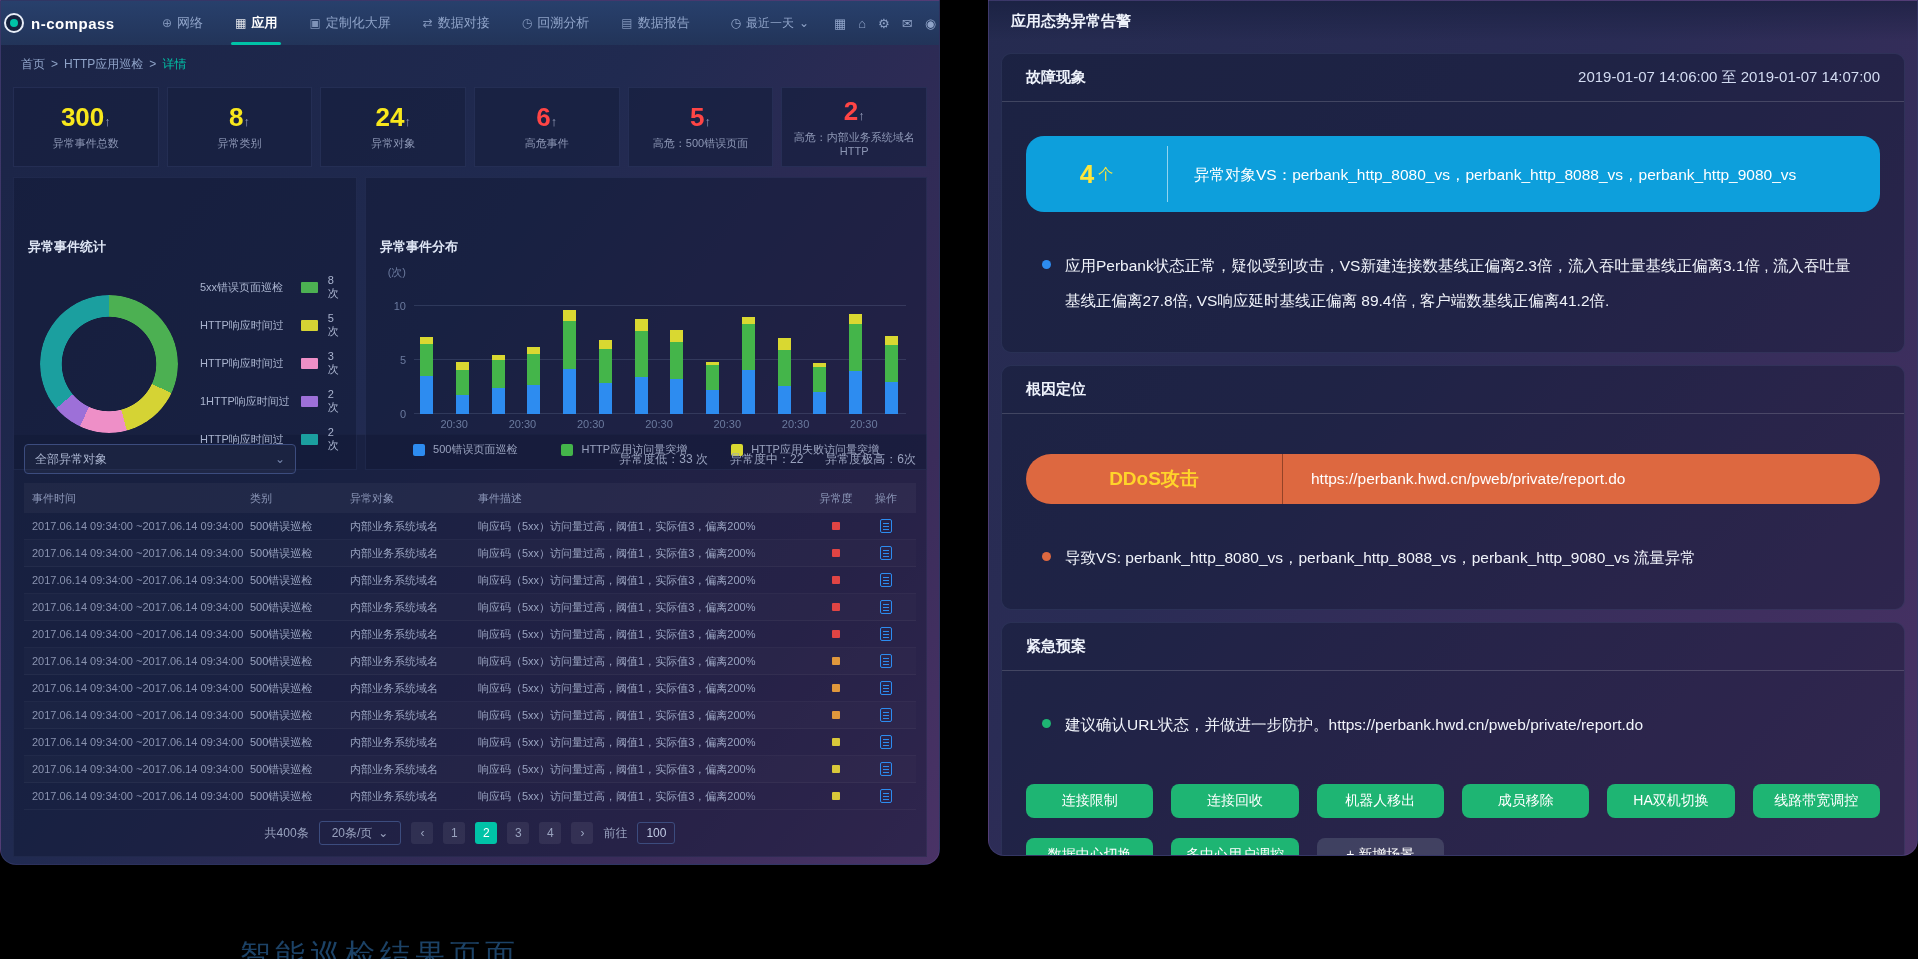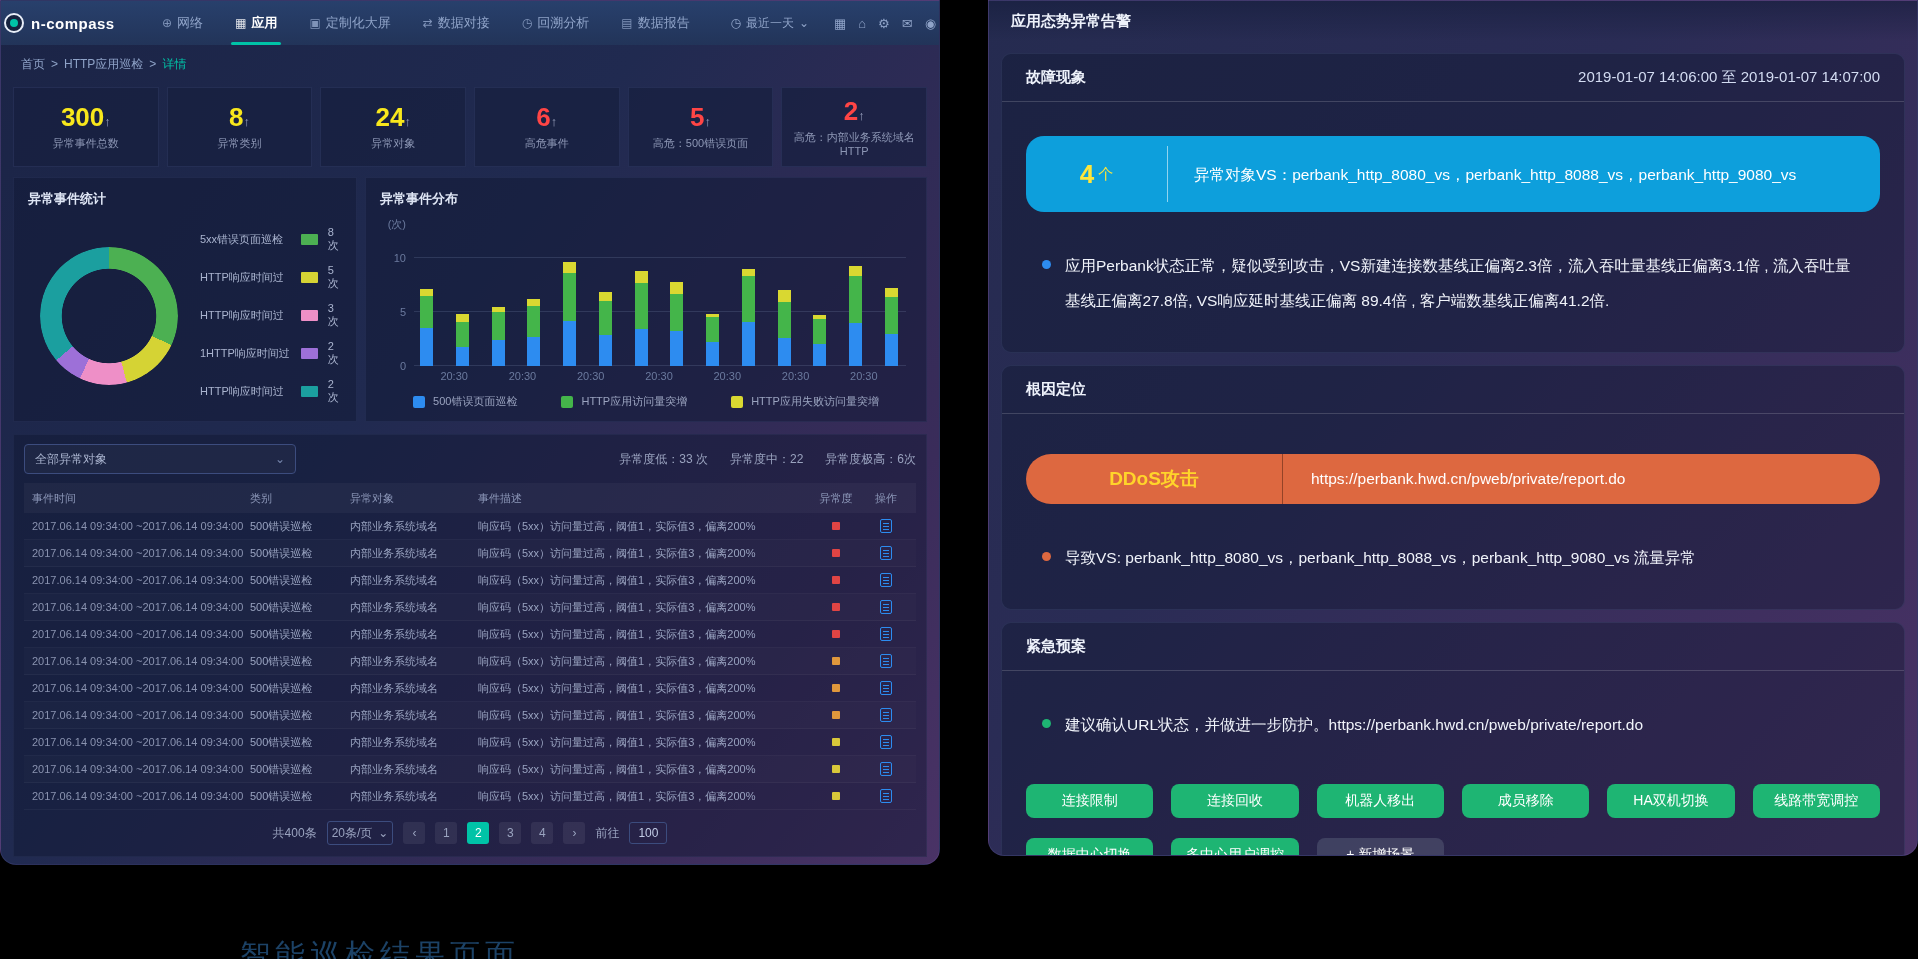--- a/index.html
+++ b/index.html
@@ -39,21 +39,21 @@
   .cards { display:grid; grid-template-columns:repeat(6,1fr); gap:8px; margin:8px 12px 0; }
   .card { height:80px; background:rgba(22,31,62,.68); border:1px solid rgba(120,140,210,.12);
     display:flex; flex-direction:column; align-items:center; justify-content:center; gap:6px; }
   .card .num { font-size:26px; font-weight:bold; line-height:1; }
   .card .arrow { font-size:13px; color:#9aa3bf; font-weight:normal; }
   .card .lbl { font-size:11px; color:#8d97b5; text-align:center; padding:0 4px; }
 
   
   .charts { display:grid; grid-template-columns:344px 1fr; gap:8px; margin:10px 12px 0; height:245px; }
   .chart-card { background:rgba(18,26,54,.55); border:1px solid rgba(120,140,210,.10); padding:12px 14px; }
-  .chart-title { font-size:13px; color:#dfe6f5; font-weight:bold; }
+  .chart-title { font-size:13px; color:#dfe6f5; font-weight:bold;margin-top:48px; }
   .donut-wrap { display:flex; align-items:center; margin-top:18px; }
   .donut { width:138px; height:138px; border-radius:50%; margin-left:12px; flex:none;
     -webkit-mask:radial-gradient(circle closest-side,transparent 68%,#000 69%);
             mask:radial-gradient(circle closest-side,transparent 68%,#000 69%); }
   .d-legend { margin-left:22px; display:flex; flex-direction:column; gap:11px; }
   .d-item { display:flex; align-items:center; font-size:11px; color:#aab4cf; }
   .d-item .dl { width:104px; white-space:nowrap; overflow:hidden; }
   .d-item .dsw { width:17px; height:11px; border-radius:1px; margin:0 10px 0 2px; flex:none; }
   .bar-body { display:flex; margin-top:6px; }
   .y-axis { width:34px; position:relative; height:152px; font-size:11px; color:#6b7a9e; }
@@ -86,21 +86,21 @@
   .t-row { height:27px; font-size:11px; color:#99a3c0; border-bottom:1px solid rgba(255,255,255,.045); }
   .t-row:nth-child(even) { background:rgba(255,255,255,.015); }
   .t-row .c-time { color:#8a93b0; white-space:nowrap; }
   .sev-wrap,.op-wrap { display:flex; justify-content:center; }
   .sev { width:8px; height:8px; border-radius:1px; }
   .doc { width:12px; height:14px; border:1px solid #2d8cf0; border-radius:2px; position:relative; cursor:pointer; }
   .doc::before { content:""; position:absolute; left:2px; right:2px; top:3px; height:1px;
     background:#2d8cf0; box-shadow:0 3px 0 #2d8cf0,0 6px 0 #2d8cf0; }
   .pager { height:46px; display:flex; align-items:center; justify-content:center; gap:10px;
     font-size:12px; color:#9aa3bf; }
-  .pp-box { height:24px; border:1px solid #3c4c7e; border-radius:3px; padding:0 4px;
+  .pp-box { height:24px; border:1px solid #3c4c7e; border-radius:3px; padding:0 12px;
     display:flex; align-items:center; gap:6px; cursor:pointer; }
   .pg { min-width:22px; height:22px; border-radius:3px; background:rgba(255,255,255,.07);
     display:flex; align-items:center; justify-content:center; cursor:pointer; }
   .pg.active { background:#00c3a7; color:#fff; }
   .jump-input { width:38px; height:22px; border:1px solid #3c4c7e; border-radius:3px;
     background:transparent; color:#c3cce6; font-size:12px; text-align:center; }
 
   
   .panel-right { position:absolute; left:988px; top:0; width:930px; height:856px;
     border-radius:0 0 16px 16px; overflow:hidden; padding:0 12px;

